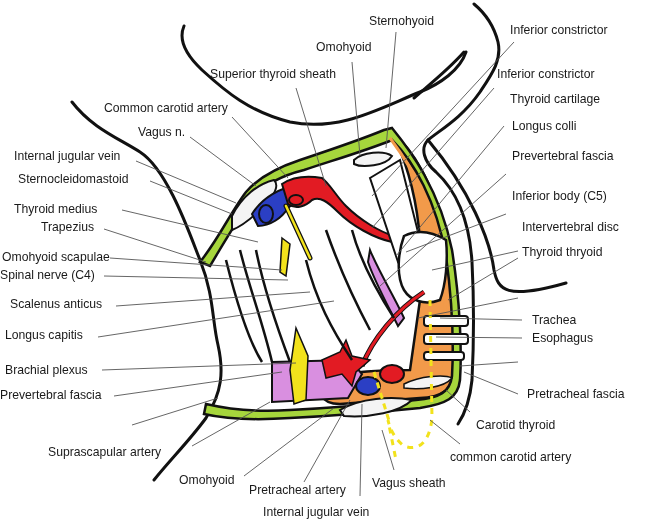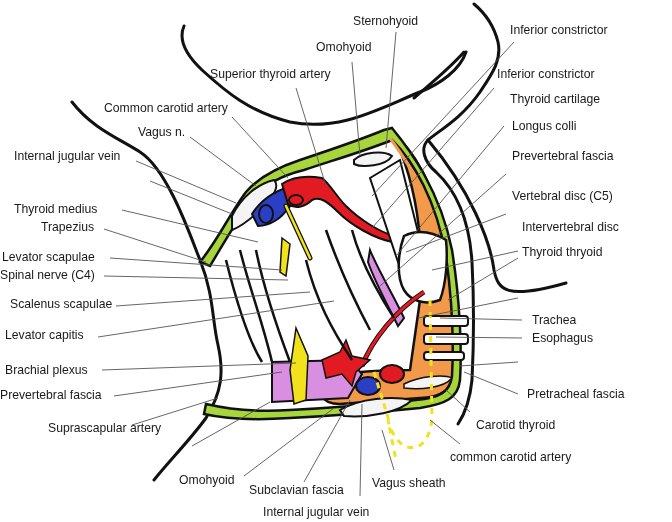--- a/index.html
+++ b/index.html
@@ -122,45 +122,46 @@
       <line x1="244" y1="476" x2="334" y2="408"></line>
       <line x1="304" y1="482" x2="350" y2="400"></line>
       <line x1="394" y1="470" x2="382" y2="430"></line>
       <line x1="360" y1="496" x2="362" y2="404"></line>
     </g>
   </svg>
 
   <div class="lbl" style="left:104px;top:101px">Common carotid artery</div>
   <div class="lbl" style="left:138px;top:125px">Vagus n.</div>
   <div class="lbl" style="left:14px;top:149px">Internal jugular vein</div>
+  <div class="lbl" style="left:18px;top:172px">Sternocleidomastoid</div>
   <div class="lbl" style="left:14px;top:202px">Thyroid medius</div>
   <div class="lbl" style="left:41px;top:220px">Trapezius</div>
-  <div class="lbl" style="left:2px;top:250px">Levator scapulae</div>
+  <div class="lbl" style="left:2px;top:250px">Omohyoid scapulae</div>
   <div class="lbl" style="left:0px;top:268px">Spinal nerve (C4)</div>
-  <div class="lbl" style="left:10px;top:297px">Scalenus scapulae</div>
-  <div class="lbl" style="left:5px;top:328px">Levator capitis</div>
+  <div class="lbl" style="left:10px;top:297px">Scalenus anticus</div>
+  <div class="lbl" style="left:5px;top:328px">Longus capitis</div>
   <div class="lbl" style="left:5px;top:363px">Brachial plexus</div>
   <div class="lbl" style="left:0px;top:388px">Prevertebral fascia</div>
-  <div class="lbl" style="left:48px;top:421px">Suprascapular artery</div>
+  <div class="lbl" style="left:48px;top:445px">Suprascapular artery</div>
 
-  <div class="lbl" style="left:353px;top:14px">Sternohyoid</div>
+  <div class="lbl" style="left:369px;top:14px">Sternohyoid</div>
   <div class="lbl" style="left:316px;top:40px">Omohyoid</div>
-  <div class="lbl" style="left:210px;top:67px">Superior thyroid artery</div>
+  <div class="lbl" style="left:210px;top:67px">Superior thyroid sheath</div>
 
   <div class="lbl" style="left:510px;top:23px">Inferior constrictor</div>
   <div class="lbl" style="left:497px;top:67px">Inferior constrictor</div>
   <div class="lbl" style="left:510px;top:92px">Thyroid cartilage</div>
   <div class="lbl" style="left:512px;top:119px">Longus colli</div>
   <div class="lbl" style="left:512px;top:149px">Prevertebral fascia</div>
-  <div class="lbl" style="left:512px;top:189px">Vertebral disc (C5)</div>
+  <div class="lbl" style="left:512px;top:189px">Inferior body (C5)</div>
   <div class="lbl" style="left:522px;top:220px">Intervertebral disc</div>
   <div class="lbl" style="left:522px;top:245px">Thyroid thryoid</div>
   <div class="lbl" style="left:532px;top:313px">Trachea</div>
   <div class="lbl" style="left:532px;top:331px">Esophagus</div>
   <div class="lbl" style="left:527px;top:387px">Pretracheal fascia</div>
   <div class="lbl" style="left:476px;top:418px">Carotid thyroid</div>
   <div class="lbl" style="left:450px;top:450px">common carotid artery</div>
 
   <div class="lbl" style="left:179px;top:473px">Omohyoid</div>
-  <div class="lbl" style="left:249px;top:483px">Subclavian fascia</div>
+  <div class="lbl" style="left:249px;top:483px">Pretracheal artery</div>
   <div class="lbl" style="left:372px;top:476px">Vagus sheath</div>
   <div class="lbl" style="left:263px;top:505px">Internal jugular vein</div>
 </div>
 
 </body></html>

